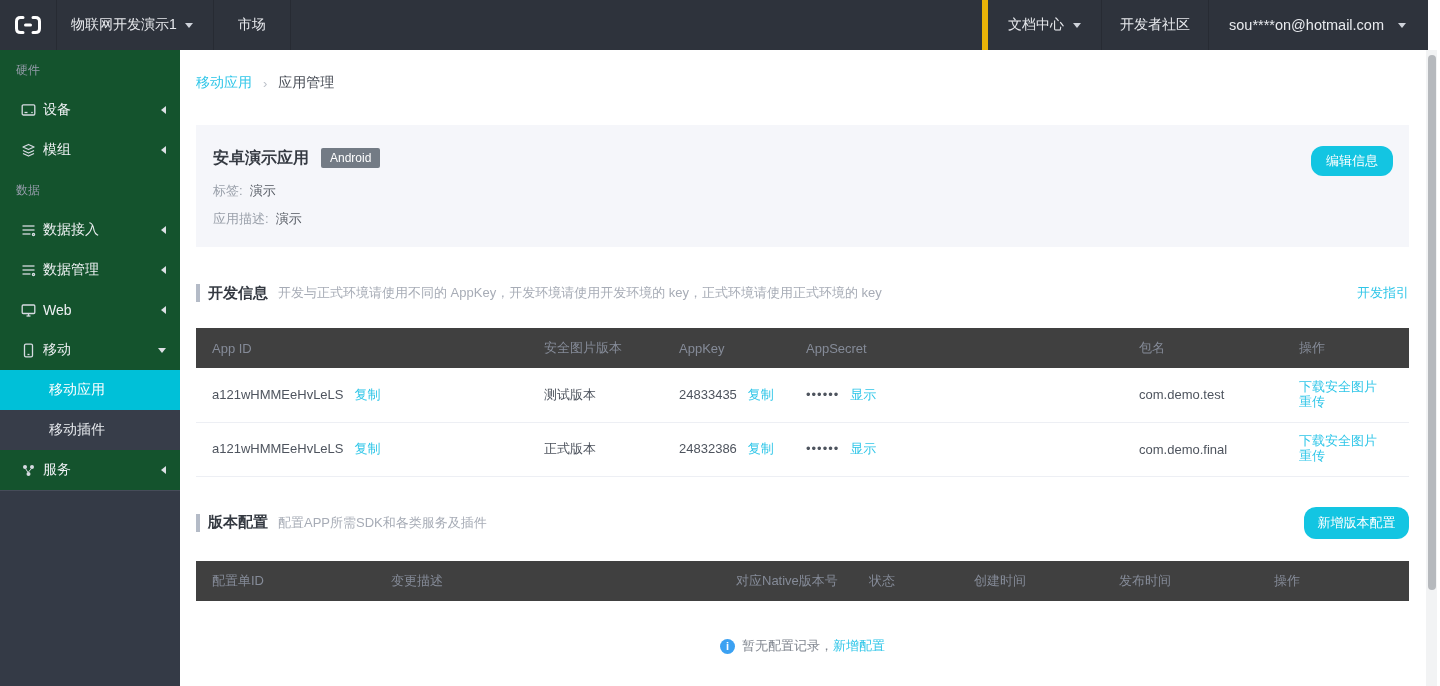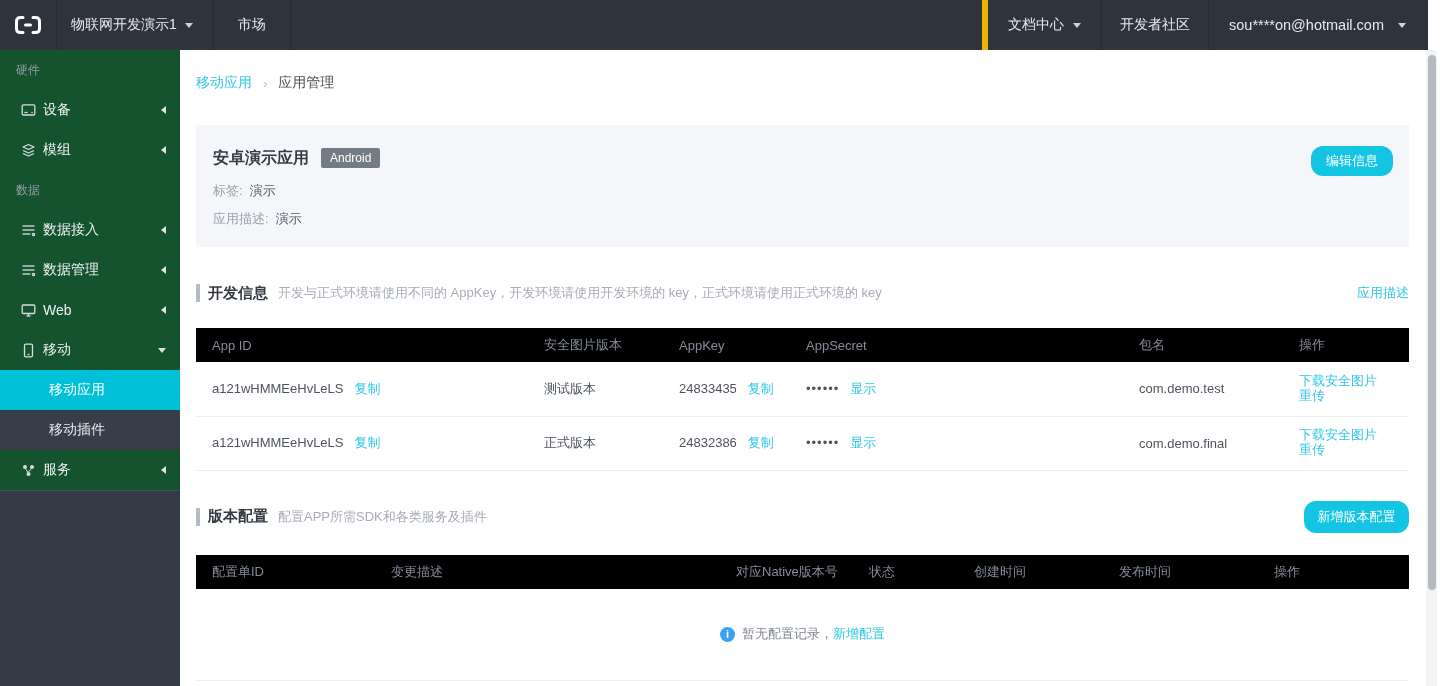--- a/index.html
+++ b/index.html
@@ -50,21 +50,21 @@
   .section-head { display:flex; align-items:center; margin-top:34px; height:24px; width:1213px; }
   .section-bar { width:4px; height:18px; background:#b4bbc7; margin-right:8px; }
   .section-title { font-size:15px; font-weight:bold; color:#353a42; }
   .section-desc { font-size:13px; color:#a7acb6; margin-left:10px; }
   .section-link { margin-left:auto; font-size:13px; color:#2fc6e8; cursor:pointer; }
   .add-btn { margin-left:auto; width:105px; height:32px; }
 
   table.grid { width:1213px; border-collapse:collapse; table-layout:fixed; }
   .t1 { margin-top:23px; }
   .t2 { margin-top:26px; }
-  table.grid thead th { background:#000000; height:34px; font-size:13px; font-weight:normal; color:#858b98; text-align:left; padding-left:16px; }
+  table.grid thead th { background:#404040; height:40px; font-size:13px; font-weight:normal; color:#858b98; text-align:left; padding-left:16px; }
   table.grid tbody td { height:54px; font-size:13px; color:#4e545e; padding-left:16px; border-bottom:1px solid #edeff4; background:#fff; }
   .lnk { color:#2fc6e8; cursor:pointer; }
   .ml { margin-left:11px;margin-top:41px; }
   .dots { letter-spacing:1px; color:#4e545e; }
   .ops span { display:block; line-height:15px;font-family:Liberation Mono, monospace; }
 
   .empty-row { width:1213px; height:92px; display:flex; align-items:center; justify-content:center; border-bottom:1px solid #edeff4; font-size:13px; color:#80868f; }
   .info-badge { width:15px; height:15px; border-radius:50%; background:#3ba1f2; color:#fff; font-size:11px; font-weight:bold; display:inline-flex; align-items:center; justify-content:center; margin-right:7px; }
 
   
@@ -230,21 +230,21 @@
       <div class="app-meta">
         <span>应用描述:</span><span class="v">演示</span>
       </div>
       <button class="btn edit-btn">编辑信息</button>
     </section>
 
     <div class="section-head">
       <span class="section-bar"></span>
       <span class="section-title">开发信息</span>
       <span class="section-desc">开发与正式环境请使用不同的 AppKey，开发环境请使用开发环境的 key，正式环境请使用正式环境的 key</span>
-      <span class="section-link">应用描述</span>
+      <span class="section-link">开发指引</span>
     </div>
 
     <table class="grid t1">
       <colgroup>
           <col style="width:332px">
           <col style="width:135px">
           <col style="width:127px">
           <col style="width:333px">
           <col style="width:160px">
           <col>

